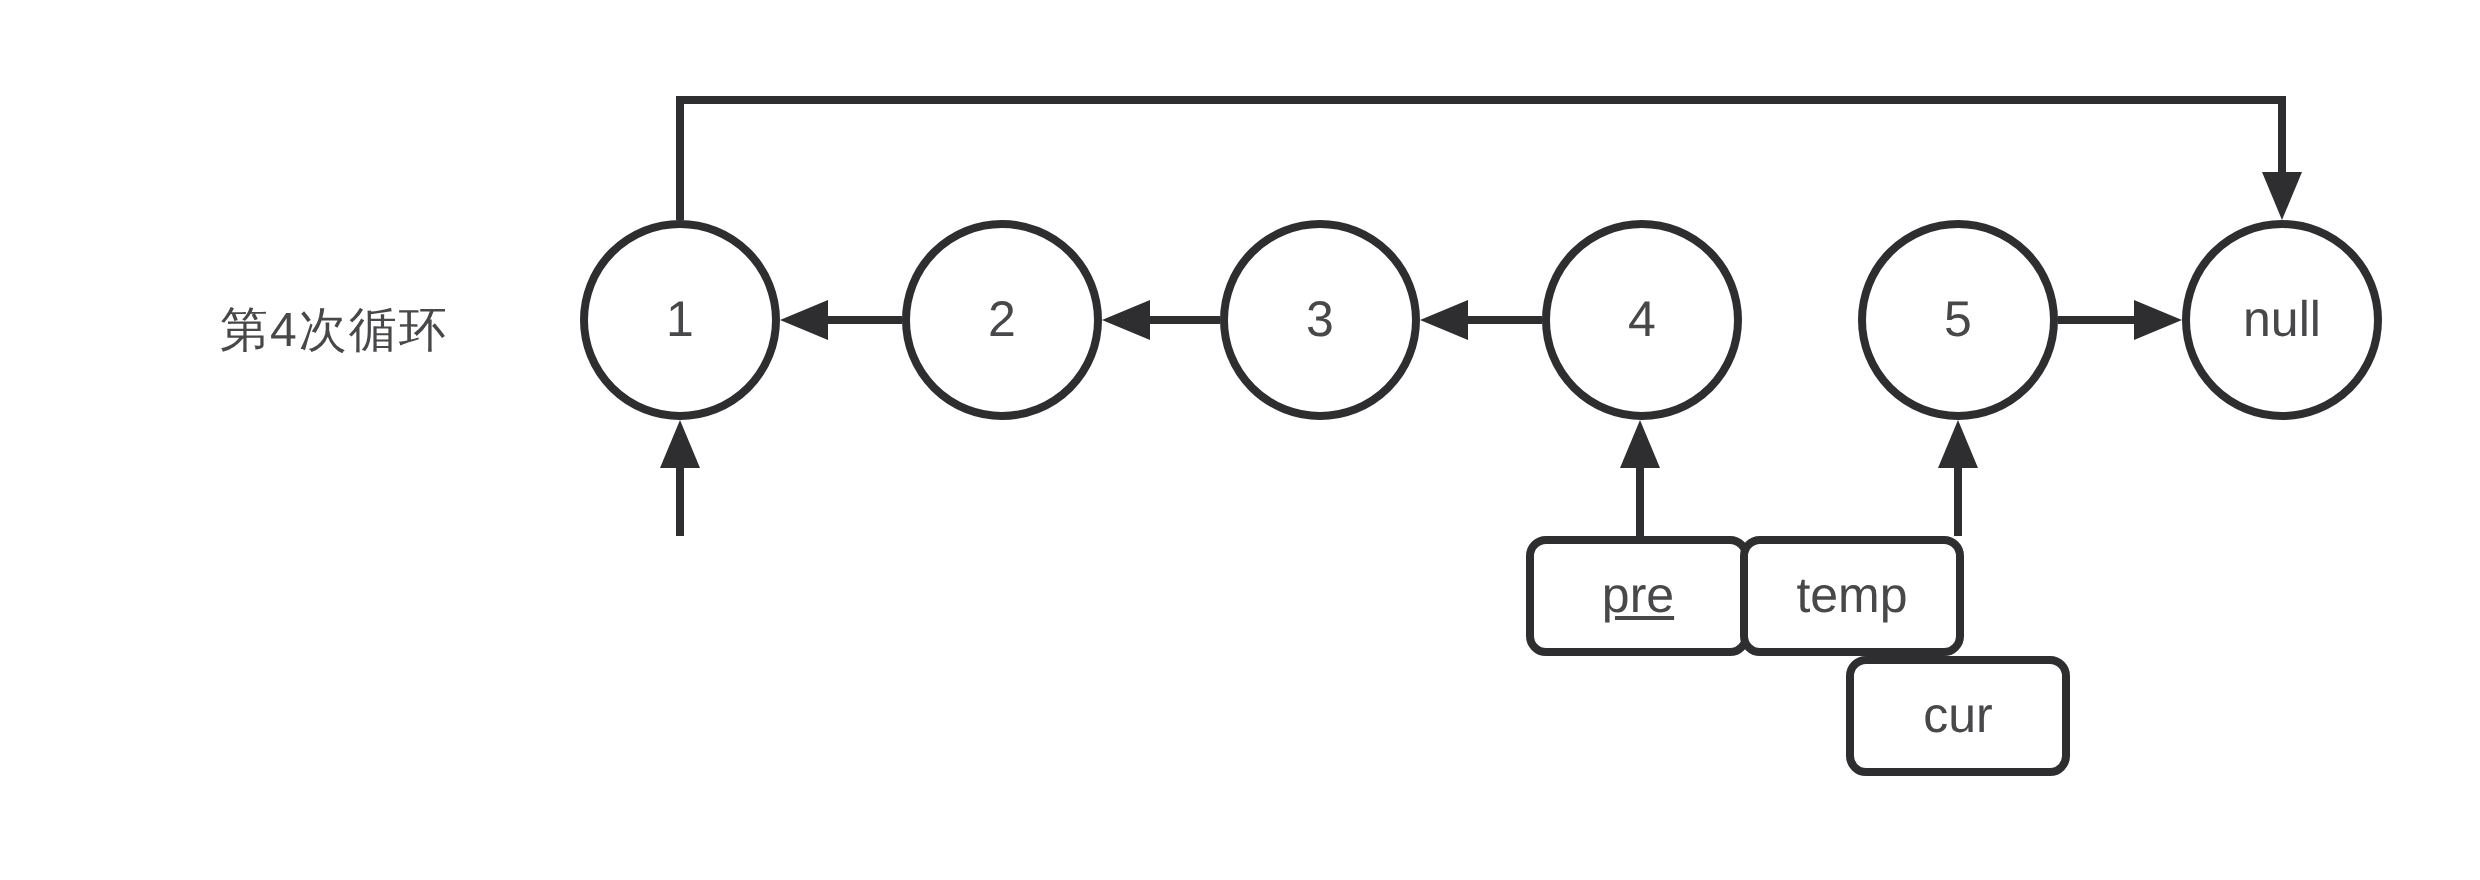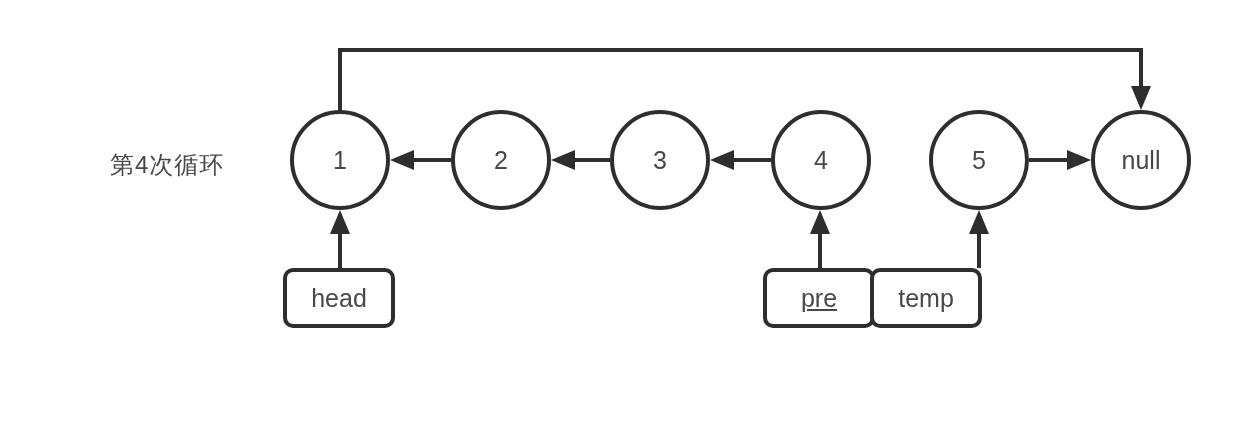--- a/index.html
+++ b/index.html
@@ -119,23 +119,23 @@
   <div>
     <div class="tri tri-up" style="left:810px; top:210px;"></div>
     <div class="vline" style="left:818px; top:232px; height:36px;"></div>
   </div>
 
   <div>
     <div class="tri tri-up" style="left:969px; top:210px;"></div>
     <div class="vline" style="left:977px; top:232px; height:36px;"></div>
   </div>
 
-  <div class="pbox" style="left:283px; top:268px;">
-    <span>head</span>
-  </div>
   <div class="pbox" style="left:763px; top:268px;text-decoration:underline;">
     <span>pre</span>
   </div>
   <div class="pbox" style="left:870px; top:268px;">
     <span>temp</span>
   </div>
+  <div class="pbox" style="left:923px; top:328px;">
+    <span>cur</span>
+  </div>
 
 </div>
 
 </body></html>

